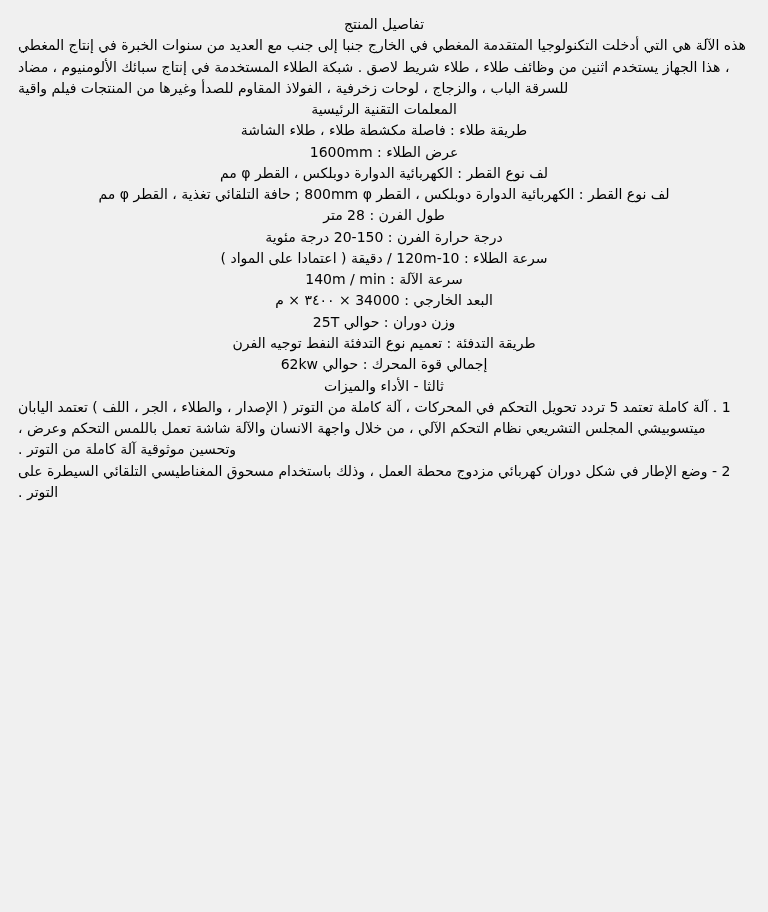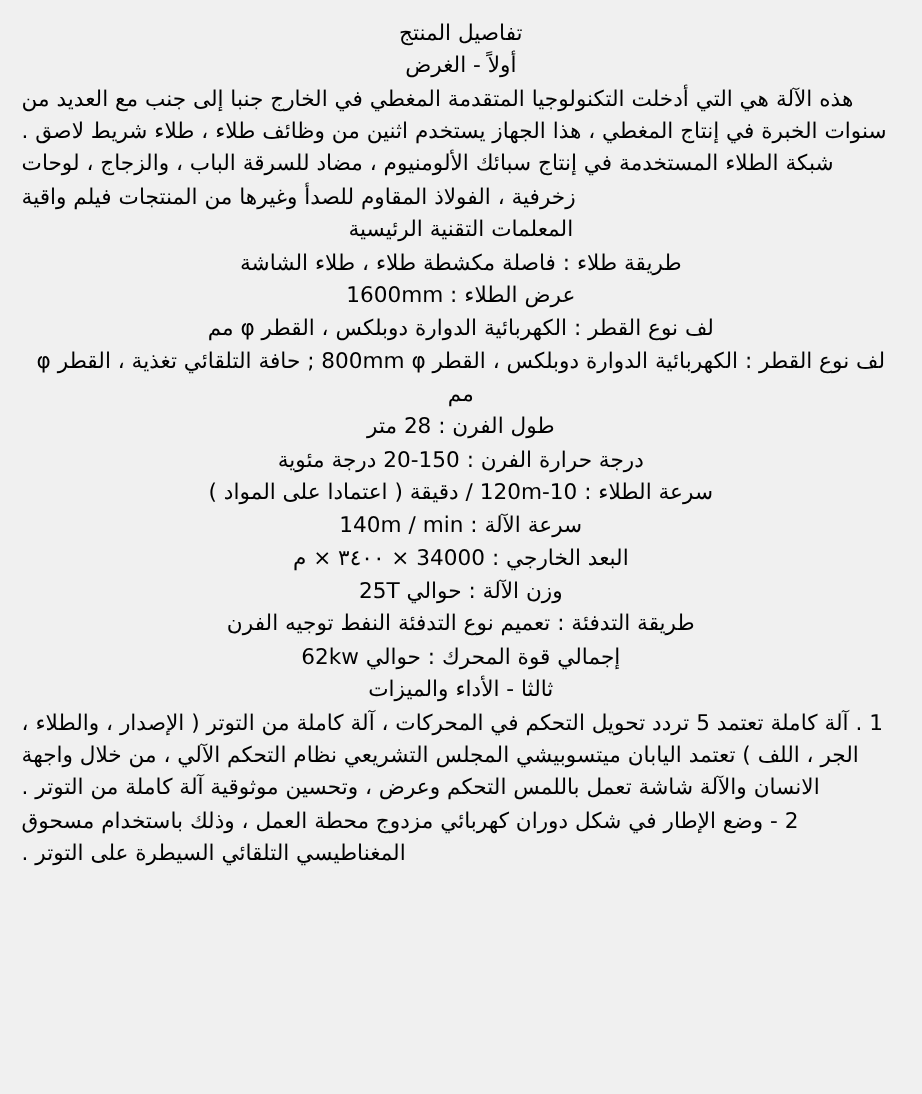--- a/index.html
+++ b/index.html
@@ -18,21 +18,21 @@
   .page {
     box-sizing: border-box;
     width: 768px;
     height: 912px;
     padding: 14px 18px 0 18px;
     background: #f0f0f0;
   }
   .doc {
     direction: rtl;
     text-align: center;
-    font-size: 18px;
+    font-size: 14px;
     line-height: 1.52;
   }
   .para {
     margin: 0 0 0 0;
     direction: rtl;
     text-align: center;
     unicode-bidi: plaintext;
   }
   .block {
     margin-bottom: 0;
@@ -42,34 +42,33 @@
   }
 </style>
 </head>
 <body>
 
 <div class="page">
   <div class="doc">
 
     <div class="para block">تفاصيل المنتج</div>
 
-    <div class="para block">أولاً - الغرض</div>
     <div class="para block justified">هذه الآلة هي التي أدخلت التكنولوجيا المتقدمة المغطي في الخارج جنبا إلى جنب مع العديد من سنوات الخبرة في إنتاج المغطي ، هذا الجهاز يستخدم اثنين من وظائف طلاء ، طلاء شريط لاصق .  شبكة الطلاء المستخدمة في إنتاج سبائك الألومنيوم ، مضاد للسرقة الباب ، والزجاج ، لوحات زخرفية ، الفولاذ المقاوم للصدأ وغيرها من المنتجات فيلم واقية</div>
 
     <div class="para block">المعلمات التقنية الرئيسية</div>
     <div class="para">طريقة طلاء : فاصلة مكشطة طلاء ، طلاء الشاشة</div>
     <div class="para">عرض الطلاء : 1600mm</div>
     <div class="para">لف نوع القطر : الكهربائية الدوارة دوبلكس ، القطر  φ  مم</div>
     <div class="para">لف نوع القطر : الكهربائية الدوارة دوبلكس ، القطر  800mm  φ ;  حافة التلقائي تغذية ، القطر  φ  مم</div>
     <div class="para">طول الفرن : 28 متر</div>
     <div class="para">درجة حرارة الفرن : 150-20 درجة مئوية</div>
     <div class="para">سرعة الطلاء : 120m-10 / دقيقة ( اعتمادا على المواد )</div>
     <div class="para">سرعة الآلة : 140m / min</div>
     <div class="para">البعد الخارجي : 34000 × ٣٤٠٠ × م</div>
-    <div class="para">وزن الآلة : حوالي 25T</div>
+    <div class="para">وزن دوران : حوالي 25T</div>
     <div class="para">طريقة التدفئة : تعميم نوع التدفئة النفط توجيه الفرن</div>
     <div class="para">إجمالي قوة المحرك : حوالي 62kw</div>
 
     <div class="para block">ثالثا - الأداء والميزات</div>
     <div class="para block justified">1 . آلة كاملة تعتمد 5 تردد تحويل التحكم في المحركات ، آلة كاملة من التوتر ( الإصدار ، والطلاء ، الجر ، اللف ) تعتمد اليابان ميتسوبيشي المجلس التشريعي نظام التحكم الآلي ، من خلال واجهة الانسان والآلة شاشة تعمل باللمس التحكم وعرض ، وتحسين موثوقية آلة كاملة من التوتر .</div>
     <div class="para block justified">2 - وضع الإطار في شكل دوران كهربائي مزدوج محطة العمل ، وذلك باستخدام مسحوق المغناطيسي التلقائي السيطرة على التوتر .</div>
 
   </div>
 </div>
 

